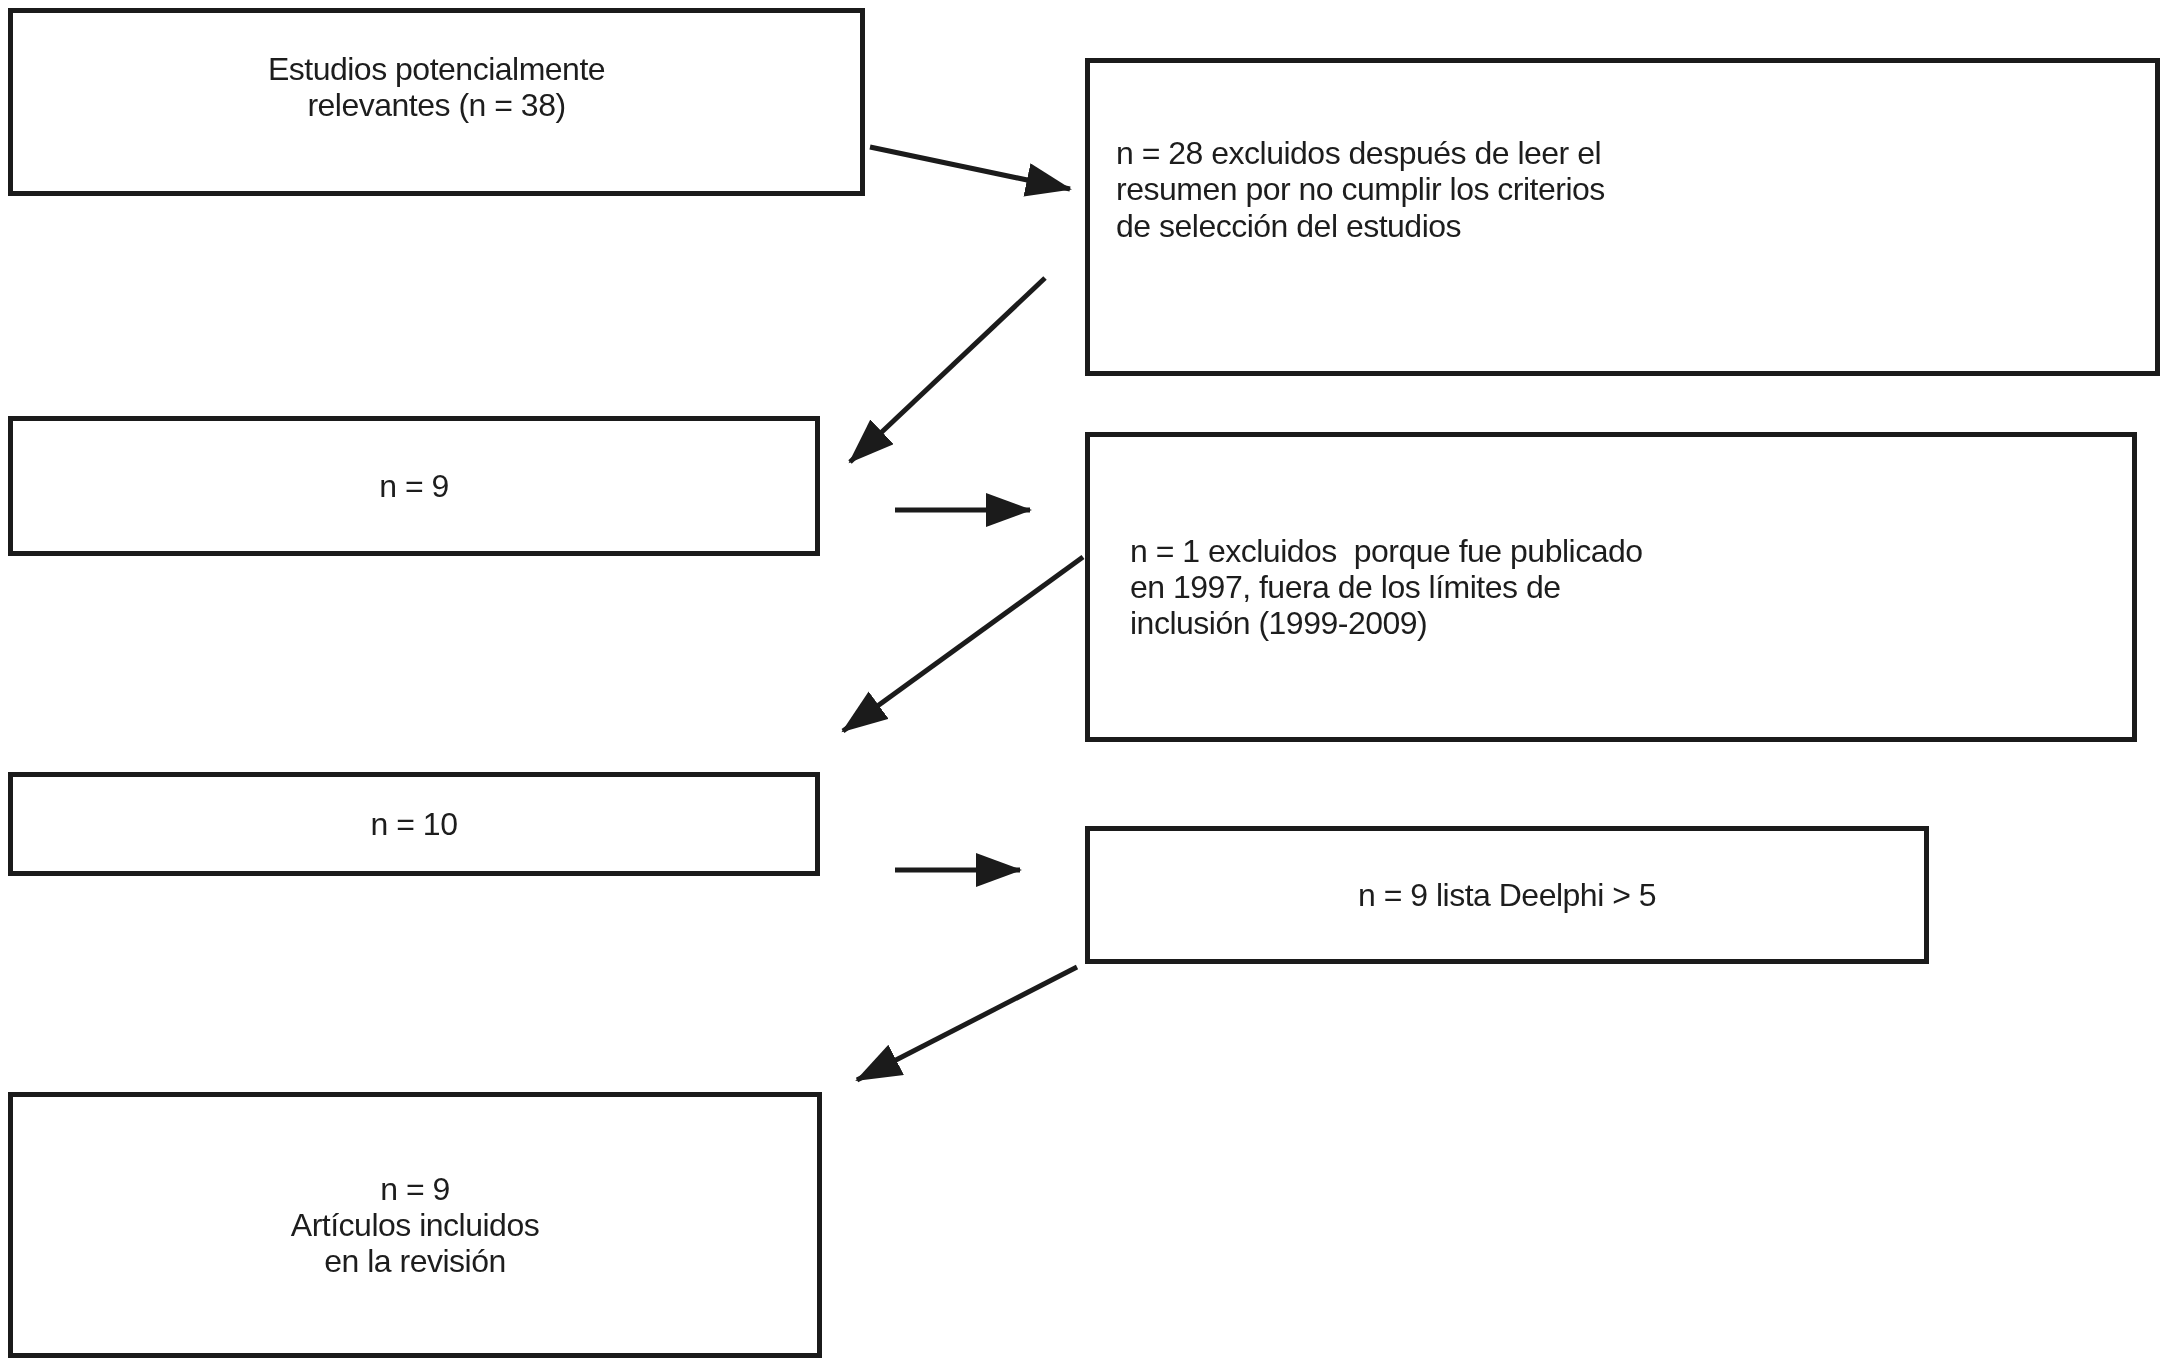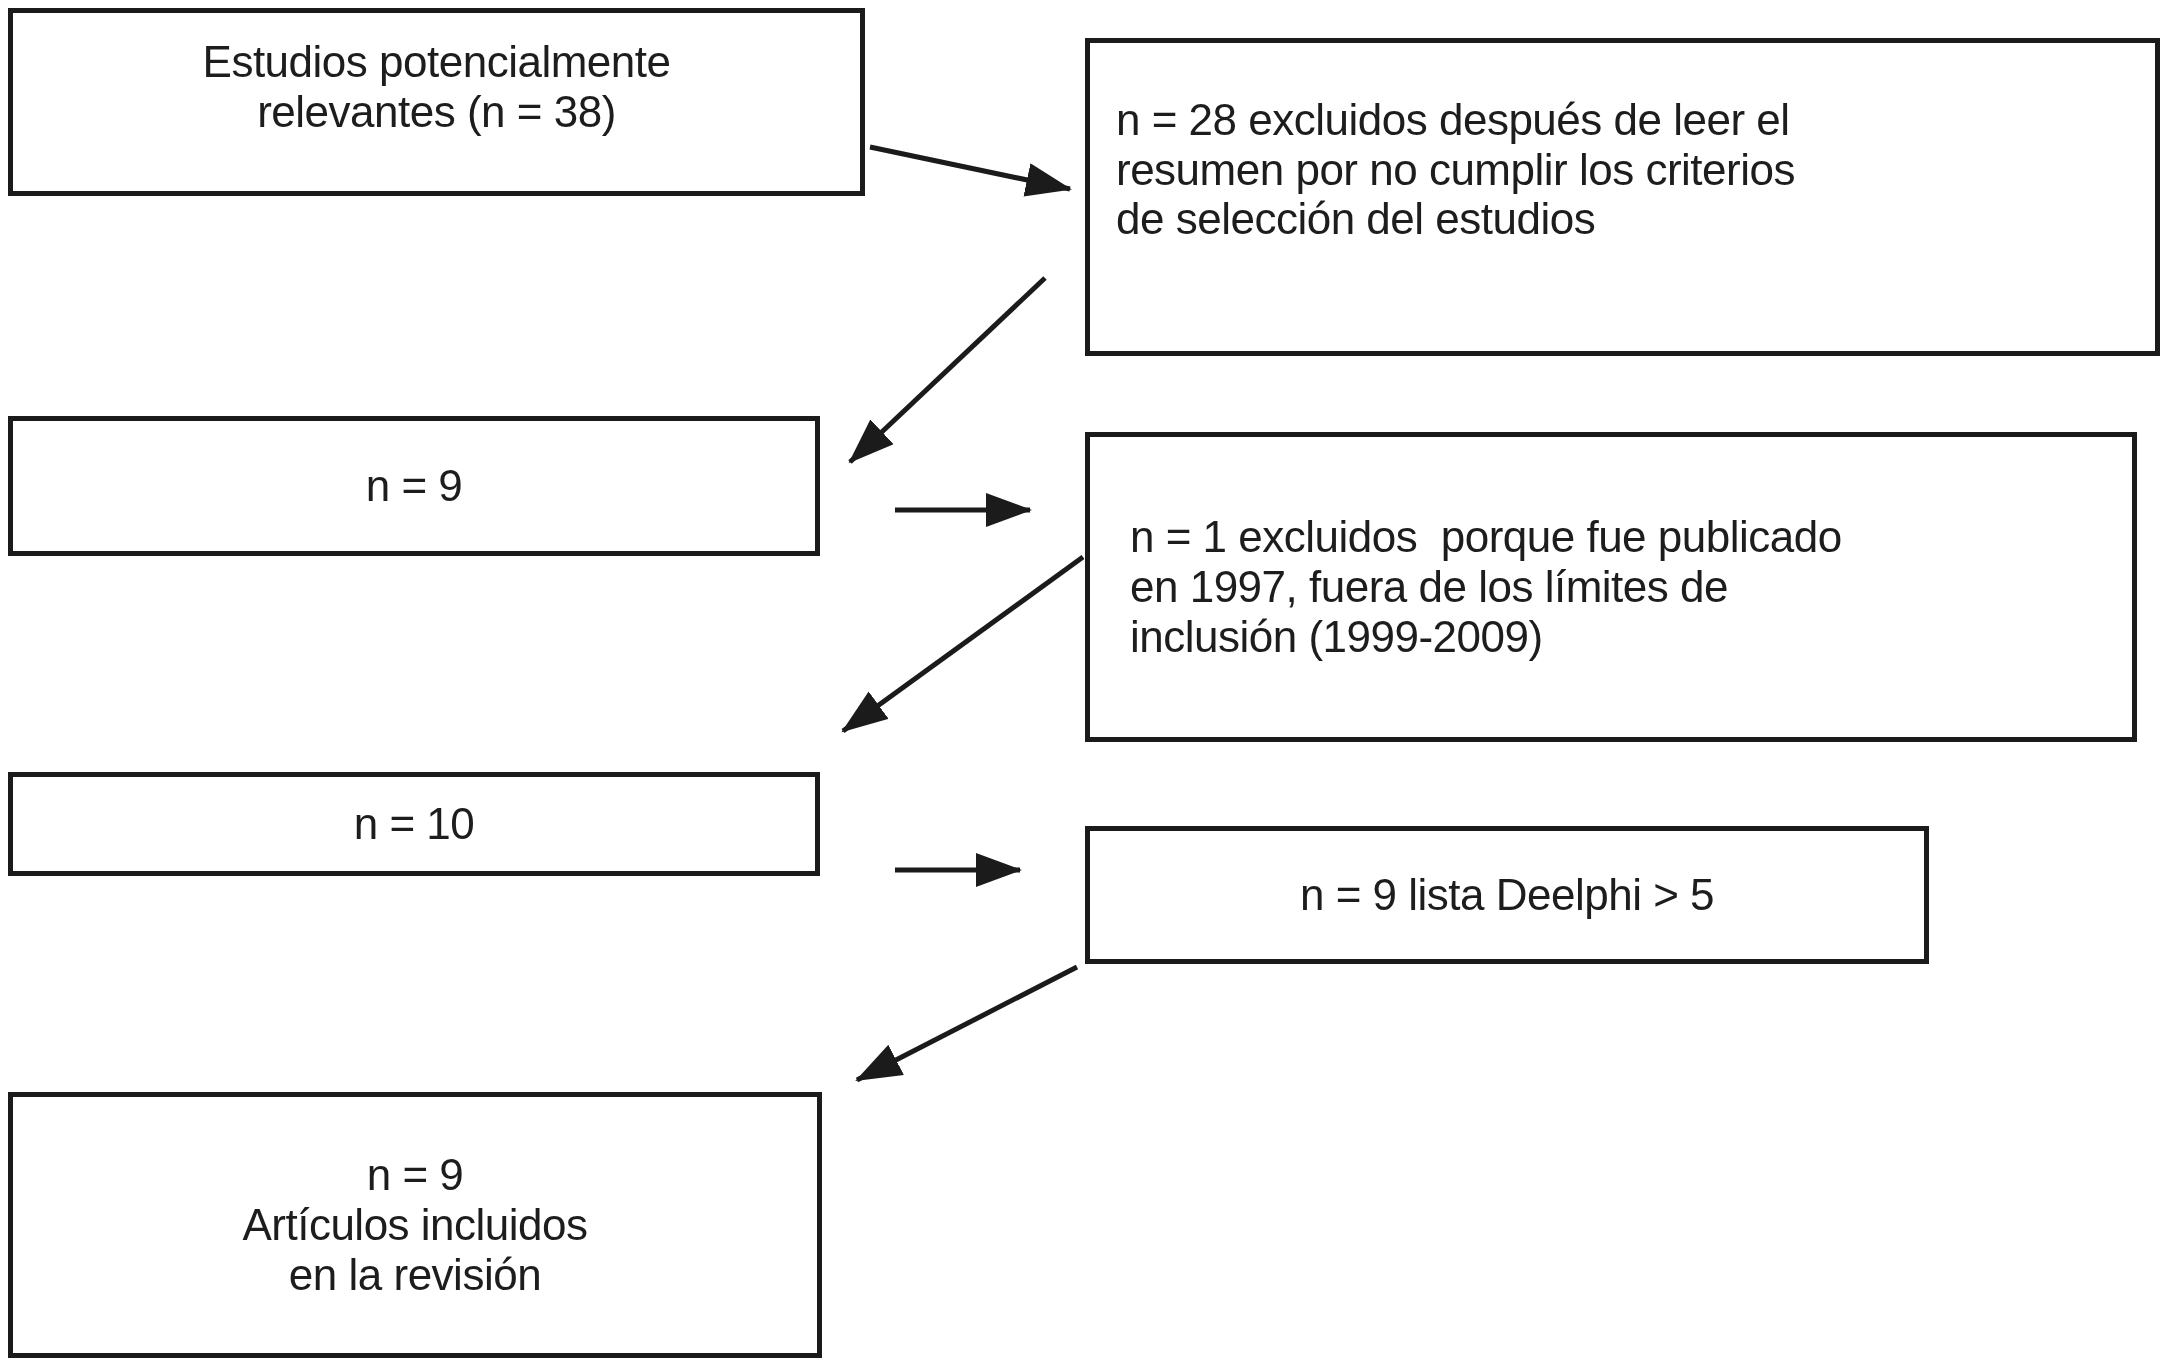--- a/index.html
+++ b/index.html
@@ -16,35 +16,35 @@
     background:var(--bg);
     overflow:hidden;
     font-family:"Liberation Sans", sans-serif;
   }
   .box{
     position:absolute;
     box-sizing:border-box;
     border:5px solid var(--border);
     background:var(--bg);
     color:var(--text);
-    font-size:44px;
+    font-size:32px;
     line-height:1.13;
     display:flex;
     align-items:center;
     justify-content:center;
     text-align:center;
     white-space:pre-wrap;
     letter-spacing:-0.5px;
   }
   .box.left-text{
     justify-content:flex-start;
     text-align:left;
   }
   #box-estudios{left:8px;top:8px;width:857px;height:188px;padding-bottom:30px;}
-  #box-excluidos-resumen{left:1085px;top:38px;width:1075px;height:318px;padding-left:26px;padding-bottom:55px;}
+  #box-excluidos-resumen{left:1085px;top:58px;width:1075px;height:318px;padding-left:26px;padding-bottom:55px;}
   #box-n9{left:8px;top:416px;width:812px;height:140px;}
   #box-excluidos-1997{left:1085px;top:432px;width:1052px;height:310px;padding-left:40px;}
   #box-n10{left:8px;top:772px;width:812px;height:104px;}
   #box-deelphi{left:1085px;top:826px;width:844px;height:138px;}
   #box-incluidos{left:8px;top:1092px;width:814px;height:266px;}
   svg.arrows{
     position:absolute;
     left:0;top:0;
     width:2167px;height:1366px;
     pointer-events:none;

